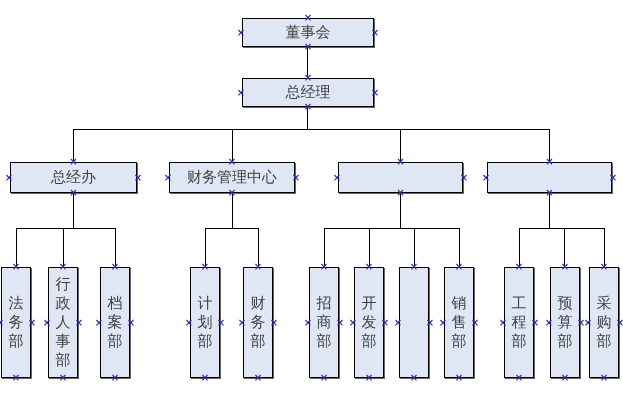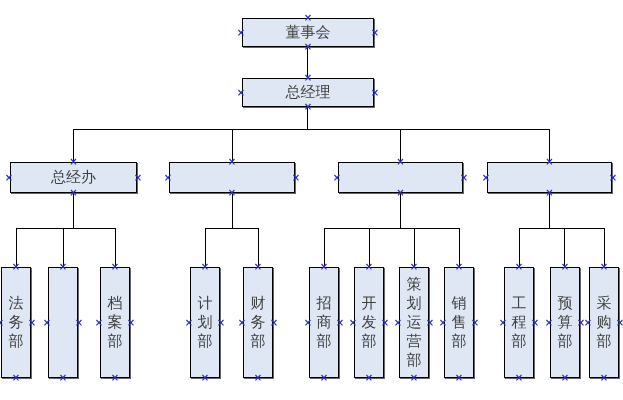--- a/index.html
+++ b/index.html
@@ -82,20 +82,21 @@
     </div>
 
   <div class="node" style="left:10px;top:162px;width:127px;height:31px;">
     <span class="label">总经办</span>
   <span class="handle handle-top">×</span>
       <span class="handle handle-right">×</span>
       <span class="handle handle-bottom">×</span>
       <span class="handle handle-left">×</span>
     </div>
   <div class="node" style="left:169px;top:162px;width:126px;height:31px;">
+    <span class="label">财务管理中心</span>
   <span class="handle handle-top">×</span>
       <span class="handle handle-right">×</span>
       <span class="handle handle-bottom">×</span>
       <span class="handle handle-left">×</span>
     </div>
   <div class="node" style="left:338px;top:162px;width:125px;height:31px;">
   <span class="handle handle-top">×</span>
       <span class="handle handle-right">×</span>
       <span class="handle handle-bottom">×</span>
       <span class="handle handle-left">×</span>
@@ -108,20 +109,21 @@
     </div>
 
   <div class="node vnode" style="left:1px;top:267px;width:30px;height:111px;">
     <span class="label">法务部</span>
   <span class="handle handle-top">×</span>
       <span class="handle handle-right">×</span>
       <span class="handle handle-bottom">×</span>
       <span class="handle handle-left">×</span>
     </div>
   <div class="node vnode" style="left:48px;top:267px;width:30px;height:111px;">
+    <span class="label">行政人事部</span>
   <span class="handle handle-top">×</span>
       <span class="handle handle-right">×</span>
       <span class="handle handle-bottom">×</span>
       <span class="handle handle-left">×</span>
     </div>
   <div class="node vnode" style="left:100px;top:267px;width:30px;height:111px;">
     <span class="label">档案部</span>
   <span class="handle handle-top">×</span>
       <span class="handle handle-right">×</span>
       <span class="handle handle-bottom">×</span>
@@ -151,21 +153,20 @@
       <span class="handle handle-left">×</span>
     </div>
   <div class="node vnode" style="left:354px;top:267px;width:30px;height:111px;">
     <span class="label">开发部</span>
   <span class="handle handle-top">×</span>
       <span class="handle handle-right">×</span>
       <span class="handle handle-bottom">×</span>
       <span class="handle handle-left">×</span>
     </div>
   <div class="node vnode" style="left:399px;top:267px;width:30px;height:111px;">
-    <span class="label">策划运营部</span>
   <span class="handle handle-top">×</span>
       <span class="handle handle-right">×</span>
       <span class="handle handle-bottom">×</span>
       <span class="handle handle-left">×</span>
     </div>
   <div class="node vnode" style="left:444px;top:267px;width:30px;height:111px;">
     <span class="label">销售部</span>
   <span class="handle handle-top">×</span>
       <span class="handle handle-right">×</span>
       <span class="handle handle-bottom">×</span>

